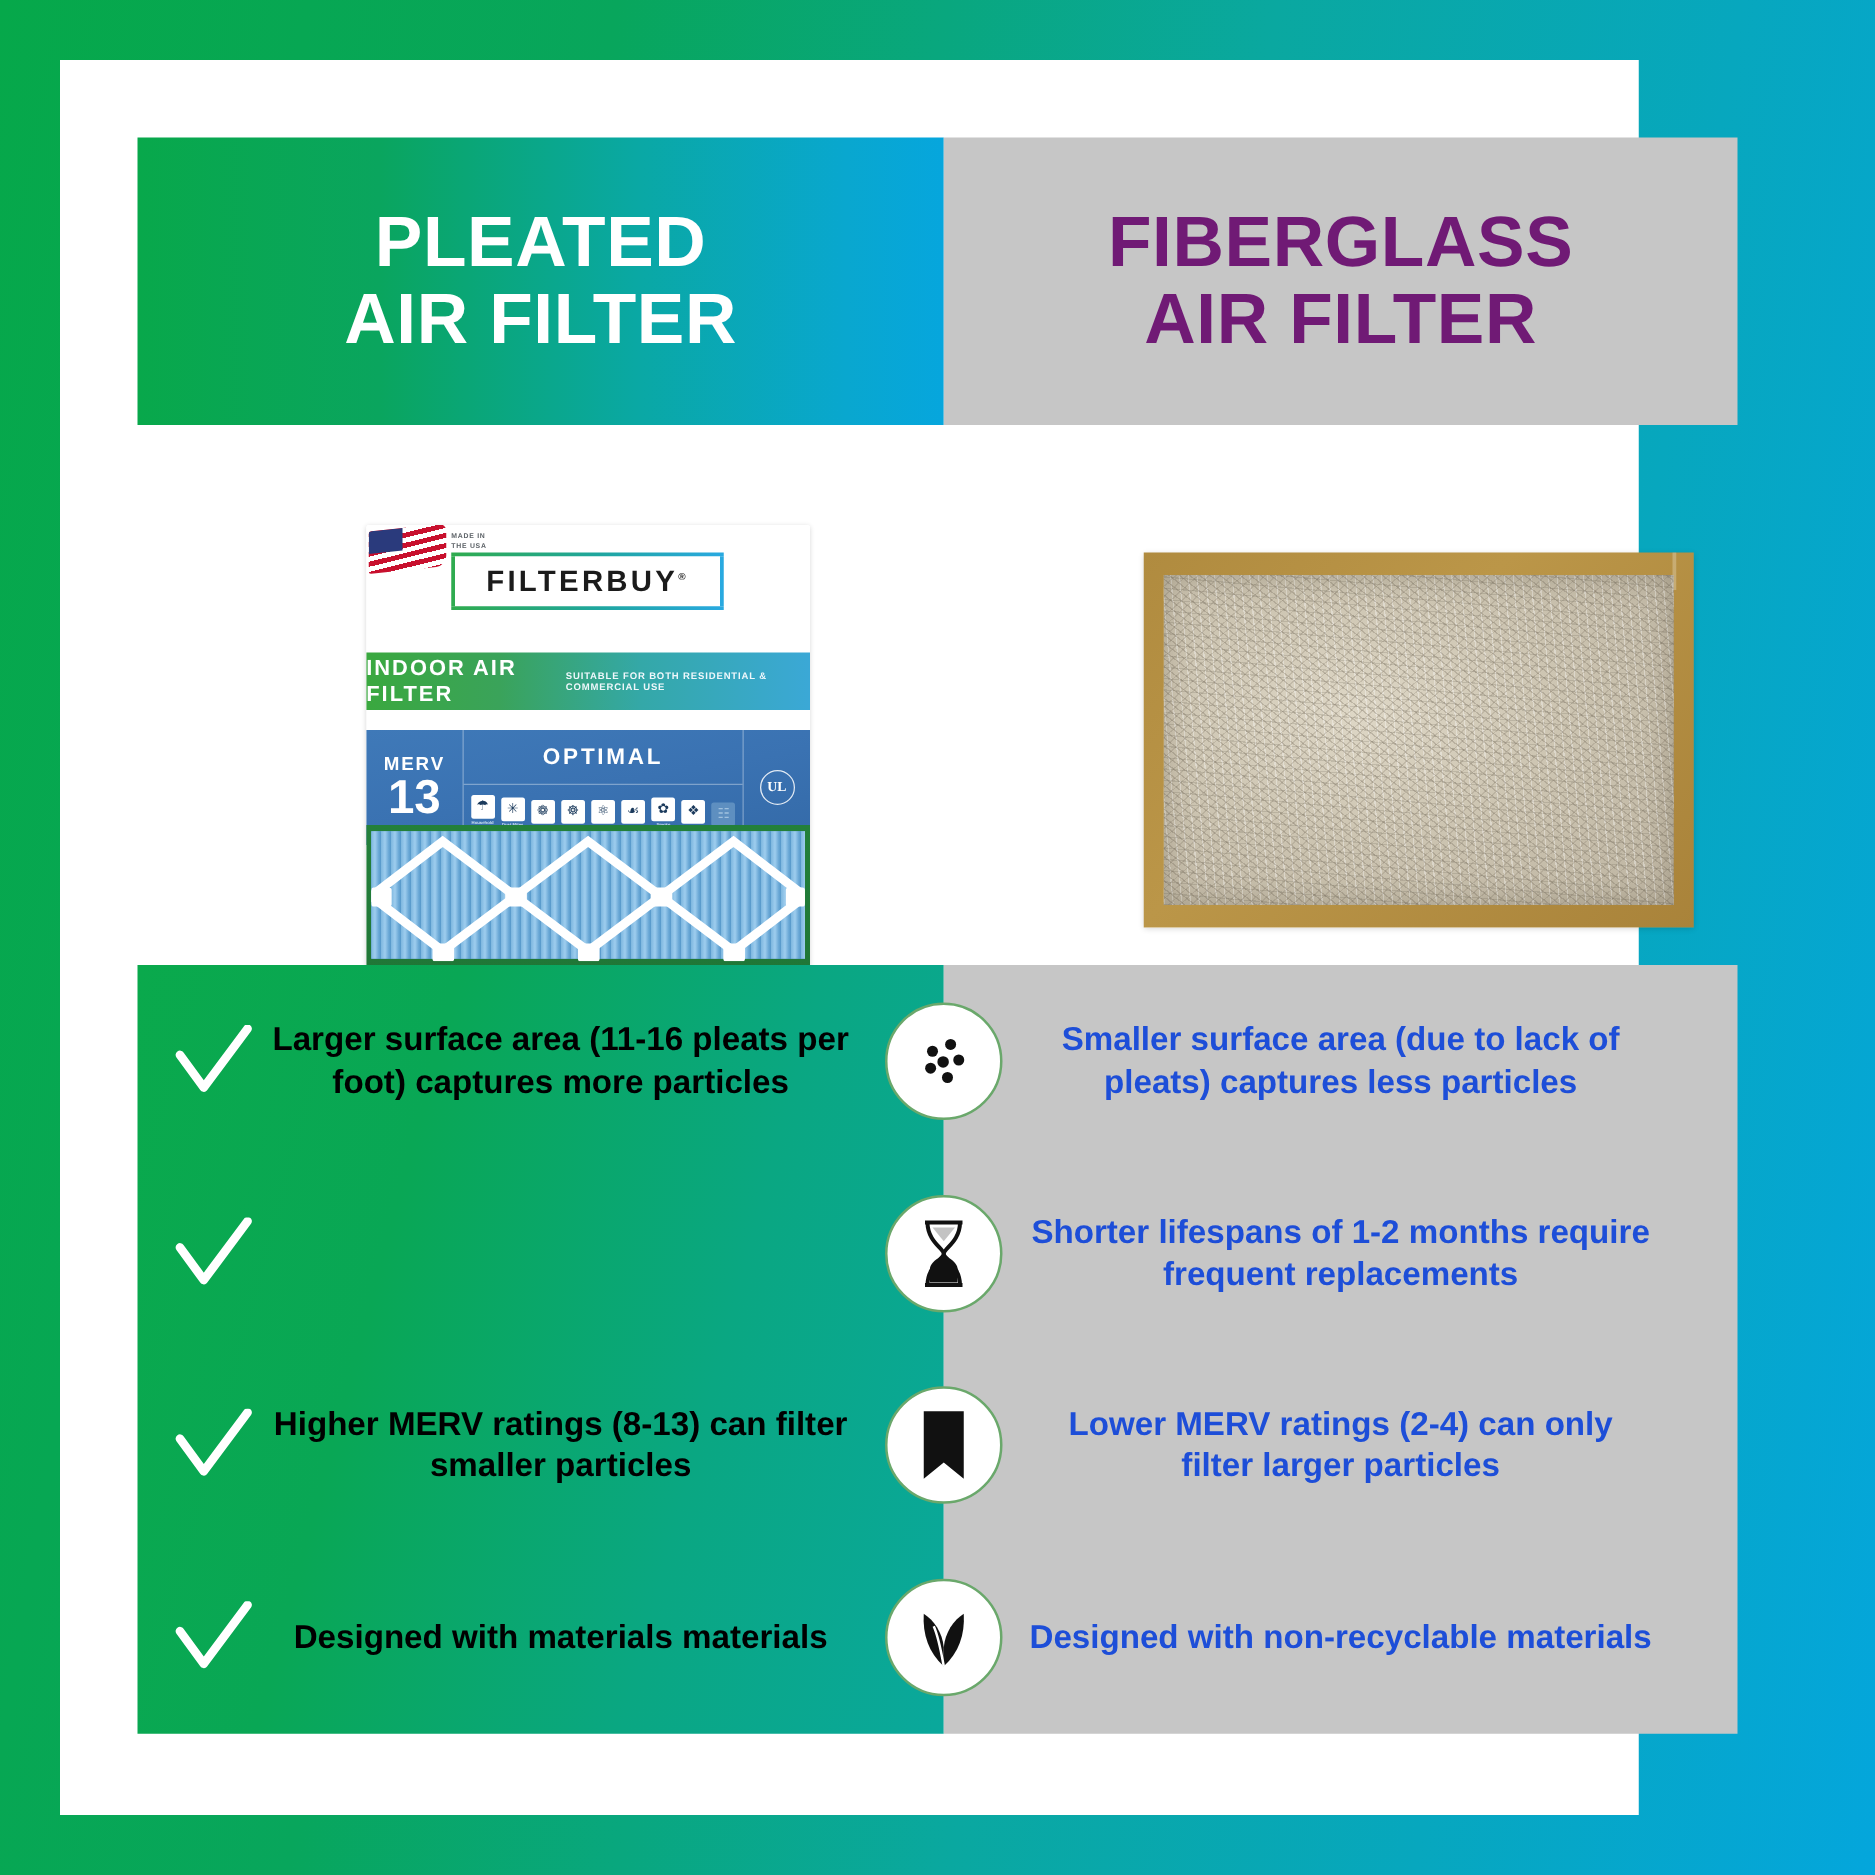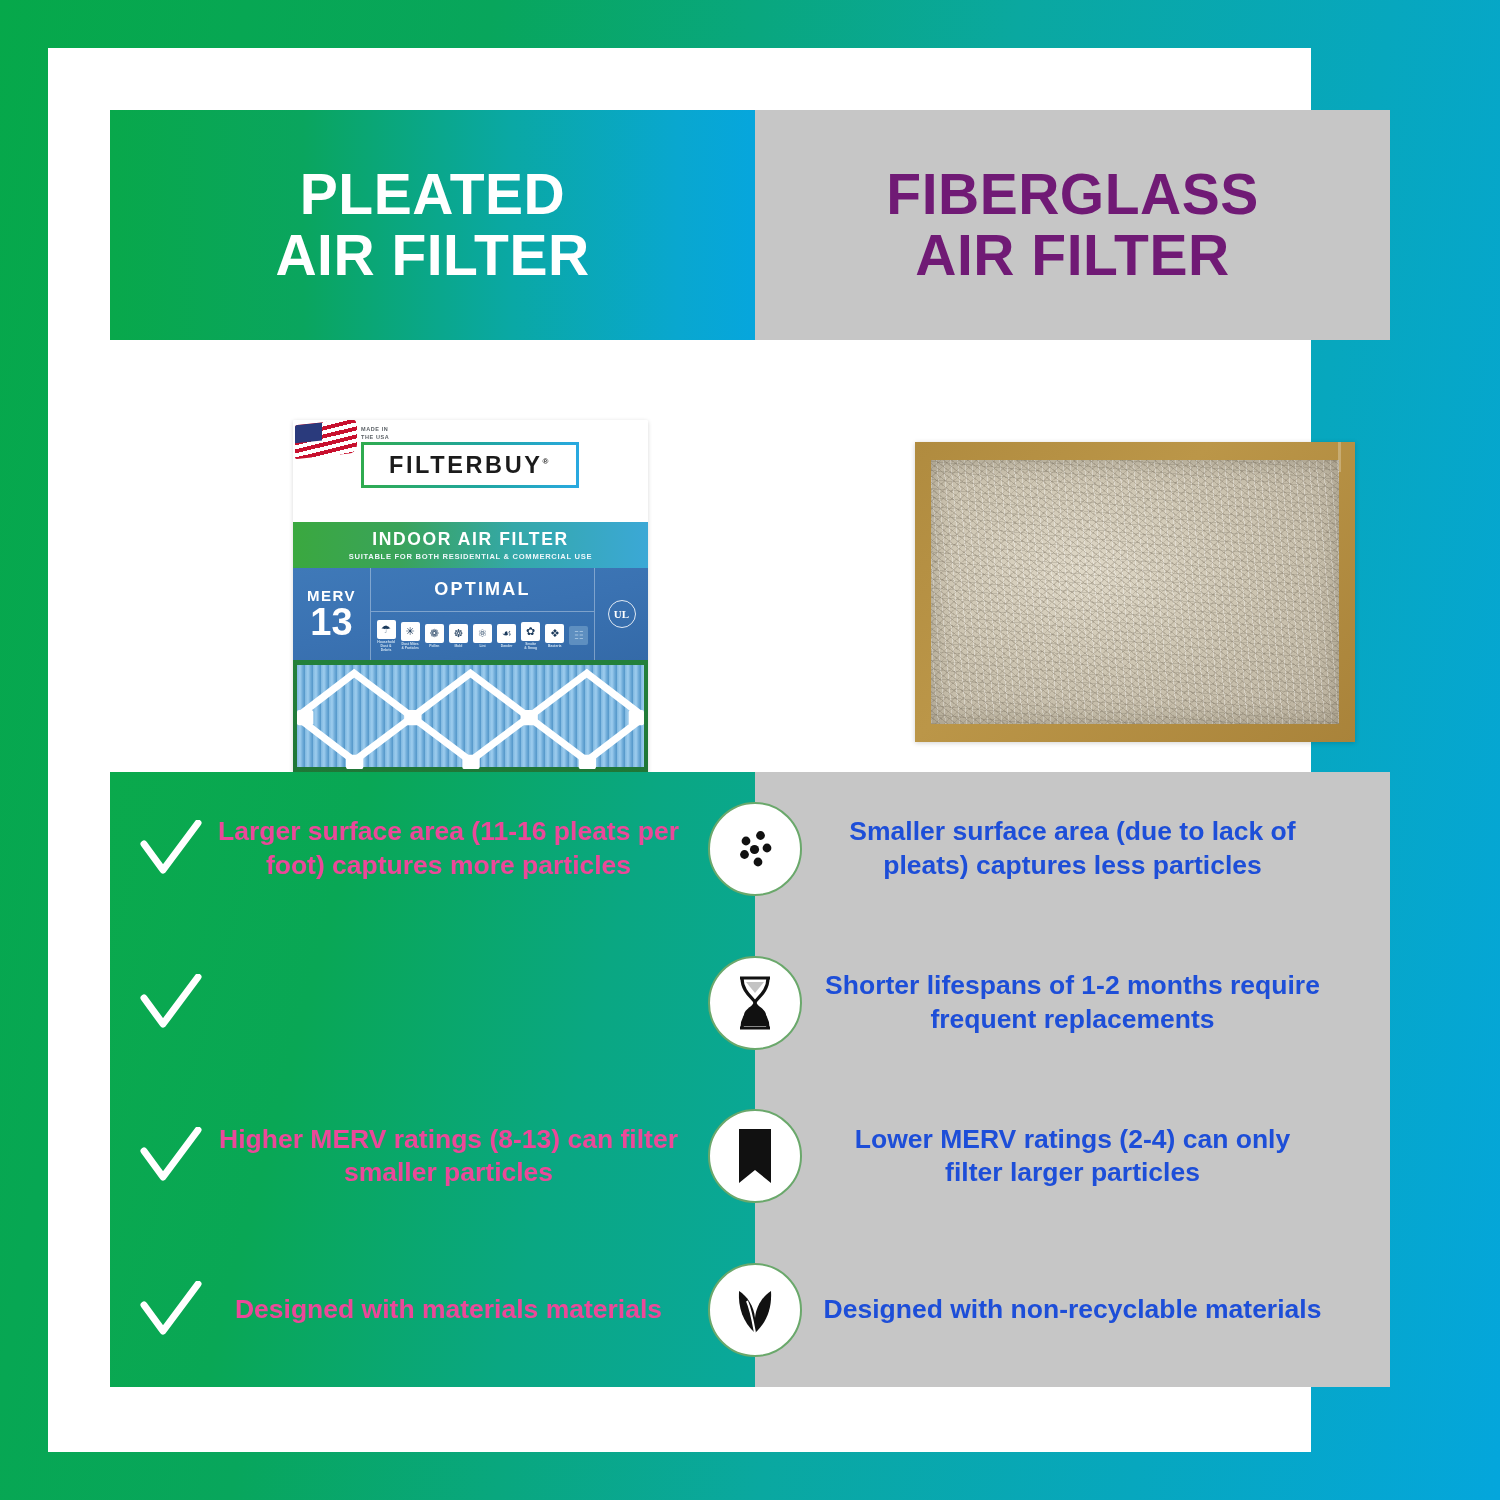--- a/index.html
+++ b/index.html
@@ -109,32 +109,32 @@
   }
   .brandbox span {
     font-size: 23.5px; font-weight: 800; color: #1b1b1b;
     letter-spacing: 2.6px;
   }
   .brandbox sup { font-size: 8px; vertical-align: super; }
 
   .box-green {
     position: absolute; left: 0; top: 102px; width: 100%; height: 46px;
     background: linear-gradient(90deg, #3aa83f 0%, #3aa35a 30%, #34a8a8 62%, #3ba8d6 100%);
-    display: flex; flex-direction: column;
+    display: flex; flex-direction: row;
     align-items: center; justify-content: center; gap: 2px;
   }
   .box-green .l1 {
     color: #fff; font-weight: 800; font-size: 17.5px; letter-spacing: 1.6px;
   }
   .box-green .l2 {
     color: #eef7fb; font-weight: 700; font-size: 7.6px; letter-spacing: .7px;
   }
 
   .box-blue {
-    position: absolute; left: 0; top: 148px; width: 100%; height: 92px;
+    position: absolute; left: 0; top: 164px; width: 100%; height: 92px;
     background: linear-gradient(170deg, #3f79b8 0%, #3a72b2 50%, #346aa8 100%);
   }
   .merv-cell {
     position: absolute; left: 0; top: 0; width: 78px; height: 100%;
     border-right: 1px solid rgba(255,255,255,.35);
     display: flex; flex-direction: column;
     align-items: center; justify-content: center;
     color: #fff;
   }
   .merv-cell .m-lab { font-size: 15px; font-weight: 800; letter-spacing: 1.5px; }
@@ -257,21 +257,21 @@
   }
   .side.right { flex: 1; width: auto; justify-content: center; }
   .check {
     width: 86px; flex: 0 0 86px;
     display: flex; align-items: center; justify-content: center;
     color: #ffffff;
   }
   .check svg { display: block; }
   .txt-left {
     flex: 1;
-    color: #ec4899;
+    color: #000000;
     font-size: 26.5px; font-weight: 700;
     line-height: 1.27; text-align: center;
     padding-right: 54px;
   }
   .txt-right {
     color: #1d4ed8;
     font-size: 26.5px; font-weight: 700;
     line-height: 1.27; text-align: center;
     max-width: 500px;
   }

